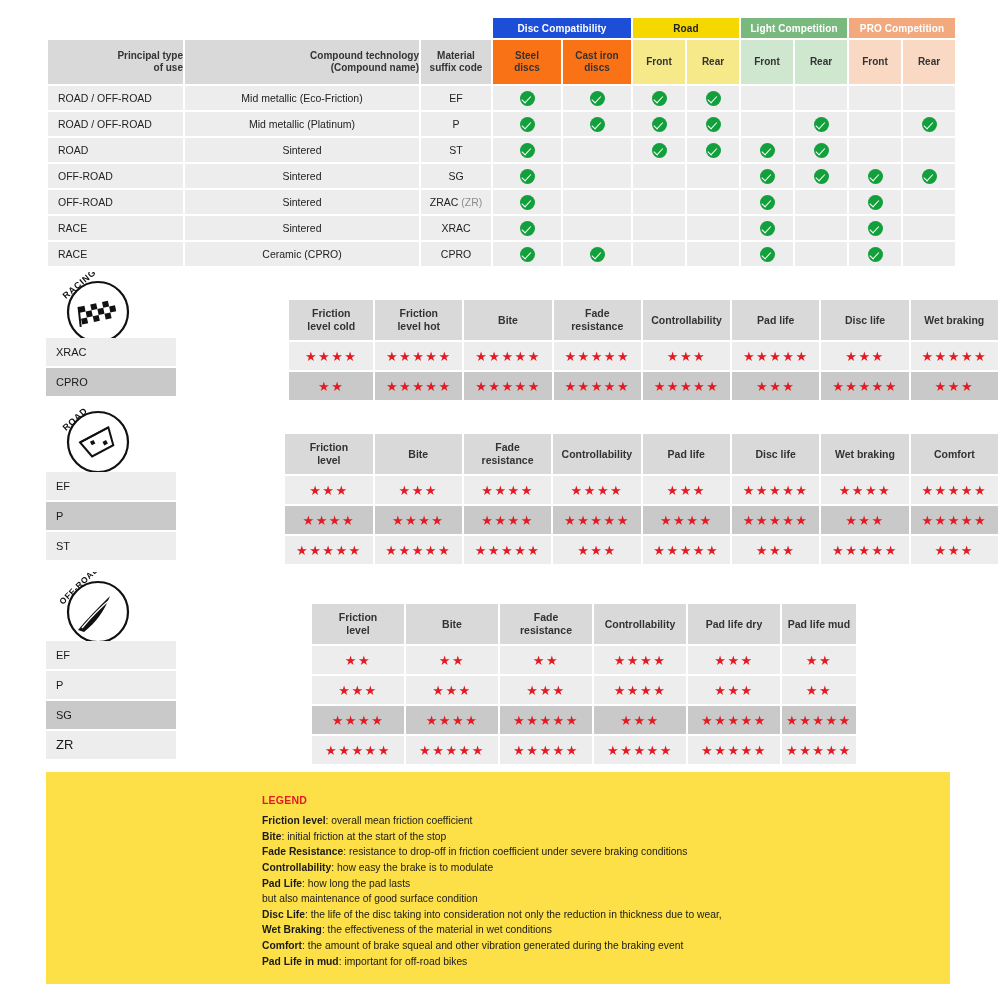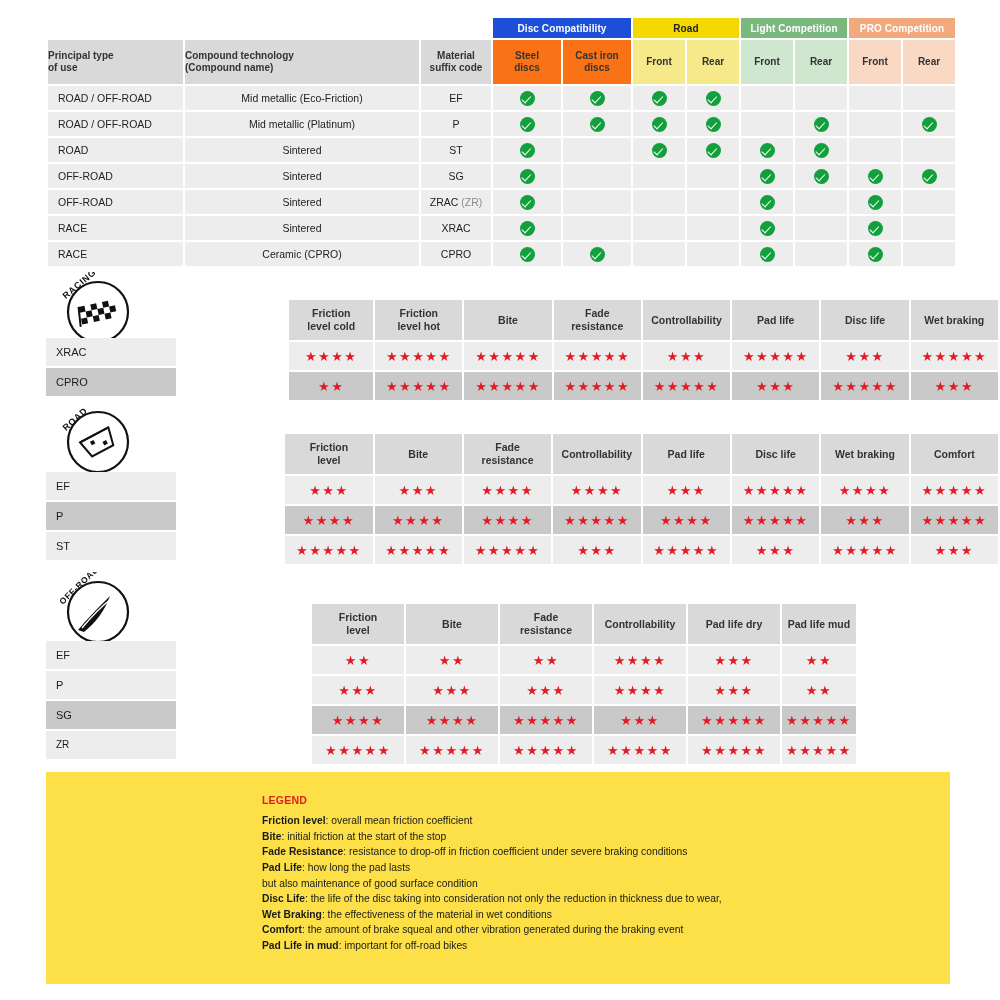--- a/index.html
+++ b/index.html
@@ -26,21 +26,21 @@
   .grp.light { background: #79b97e; color: #ffffff; }
   .grp.pro { background: #f2a97e; color: #ffffff; }
   .hdr {
     background: #d9d9d9; font-size: 10px; font-weight: bold; color: #333;
     text-align: center; vertical-align: middle; height: 44px; line-height: 1.2;
   }
   .hdr.sub-steel, .hdr.sub-cast { background: #f97316; }
   .hdr.sub-roadf, .hdr.sub-roadr { background: #f6e98a; }
   .hdr.sub-lightf, .hdr.sub-lightr { background: #cfe6cf; }
   .hdr.sub-prof, .hdr.sub-pror { background: #f9d9c3; }
-  .hdr.left { text-align: left; }
+  .hdr.left { text-align: right; }
   .cell {
     background: #ededed; height: 24px; font-size: 10.5px; color: #222;
     vertical-align: middle; text-align: center;
   }
   .cell.l { text-align: left; padding-left: 10px; }
   .cell.mid { text-align: center; }
   .chk { display: inline-block; width: 15px; height: 15px; border-radius: 50%;
          background: #12a03c; position: relative; vertical-align: middle; }
   .chk:after {
     content: ""; position: absolute; left: 4px; top: 3.2px;
@@ -390,20 +390,21 @@
       </tbody>
   </table>
 
   <div class="legend">
     <div class="legend-inner">
       <div class="legend-title">LEGEND</div>
       <div id="legend-lines">
           <div class="legend-line"><b>Friction level</b>: overall mean friction coefficient</div>
           <div class="legend-line"><b>Bite</b>: initial friction at the start of the stop</div>
           <div class="legend-line"><b>Fade Resistance</b>: resistance to drop-off in friction coefficient under severe braking conditions</div>
+          <div class="legend-line"><b>Controllability</b>: how easy the brake is to modulate</div>
           <div class="legend-line"><b>Pad Life</b>: how long the pad lasts</div>
           <div class="legend-line">but also maintenance of good surface condition</div>
           <div class="legend-line"><b>Disc Life</b>: the life of the disc taking into consideration not only the reduction in thickness due to wear,</div>
           <div class="legend-line"><b>Wet Braking</b>: the effectiveness of the material in wet conditions</div>
           <div class="legend-line"><b>Comfort</b>: the amount of brake squeal and other vibration generated during the braking event</div>
           <div class="legend-line"><b>Pad Life in mud</b>: important for off-road bikes</div>
         </div>
     </div>
   </div>
 
@@ -413,15 +414,15 @@
     </div>
     <div style="position: absolute; left: 46px; top: 472px;">
       <div style="width: 130px; height: 28px; line-height: 28px; padding-left: 10px; font-size: 11px; margin-bottom: 2px; background: rgb(237, 237, 237);">EF</div>
       <div style="width: 130px; height: 28px; line-height: 28px; padding-left: 10px; font-size: 11px; margin-bottom: 2px; background: rgb(201, 201, 201);">P</div>
       <div style="width: 130px; height: 28px; line-height: 28px; padding-left: 10px; font-size: 11px; margin-bottom: 2px; background: rgb(237, 237, 237);">ST</div>
     </div>
     <div style="position: absolute; left: 46px; top: 641px;">
       <div style="width: 130px; height: 28px; line-height: 28px; padding-left: 10px; font-size: 11px; margin-bottom: 2px; background: rgb(237, 237, 237);">EF</div>
       <div style="width: 130px; height: 28px; line-height: 28px; padding-left: 10px; font-size: 11px; margin-bottom: 2px; background: rgb(237, 237, 237);">P</div>
       <div style="width: 130px; height: 28px; line-height: 28px; padding-left: 10px; font-size: 11px; margin-bottom: 2px; background: rgb(201, 201, 201);">SG</div>
-      <div style="width: 130px; height: 28px; line-height: 28px; padding-left: 10px; font-size: 10px; margin-bottom: 2px; background: rgb(237, 237, 237);">ZR</div>
+      <div style="width: 130px; height: 28px; line-height: 28px; padding-left: 10px; font-size: 13px; margin-bottom: 2px; background: rgb(237, 237, 237);">ZR</div>
     </div>
   </div>
 
 </body></html>

